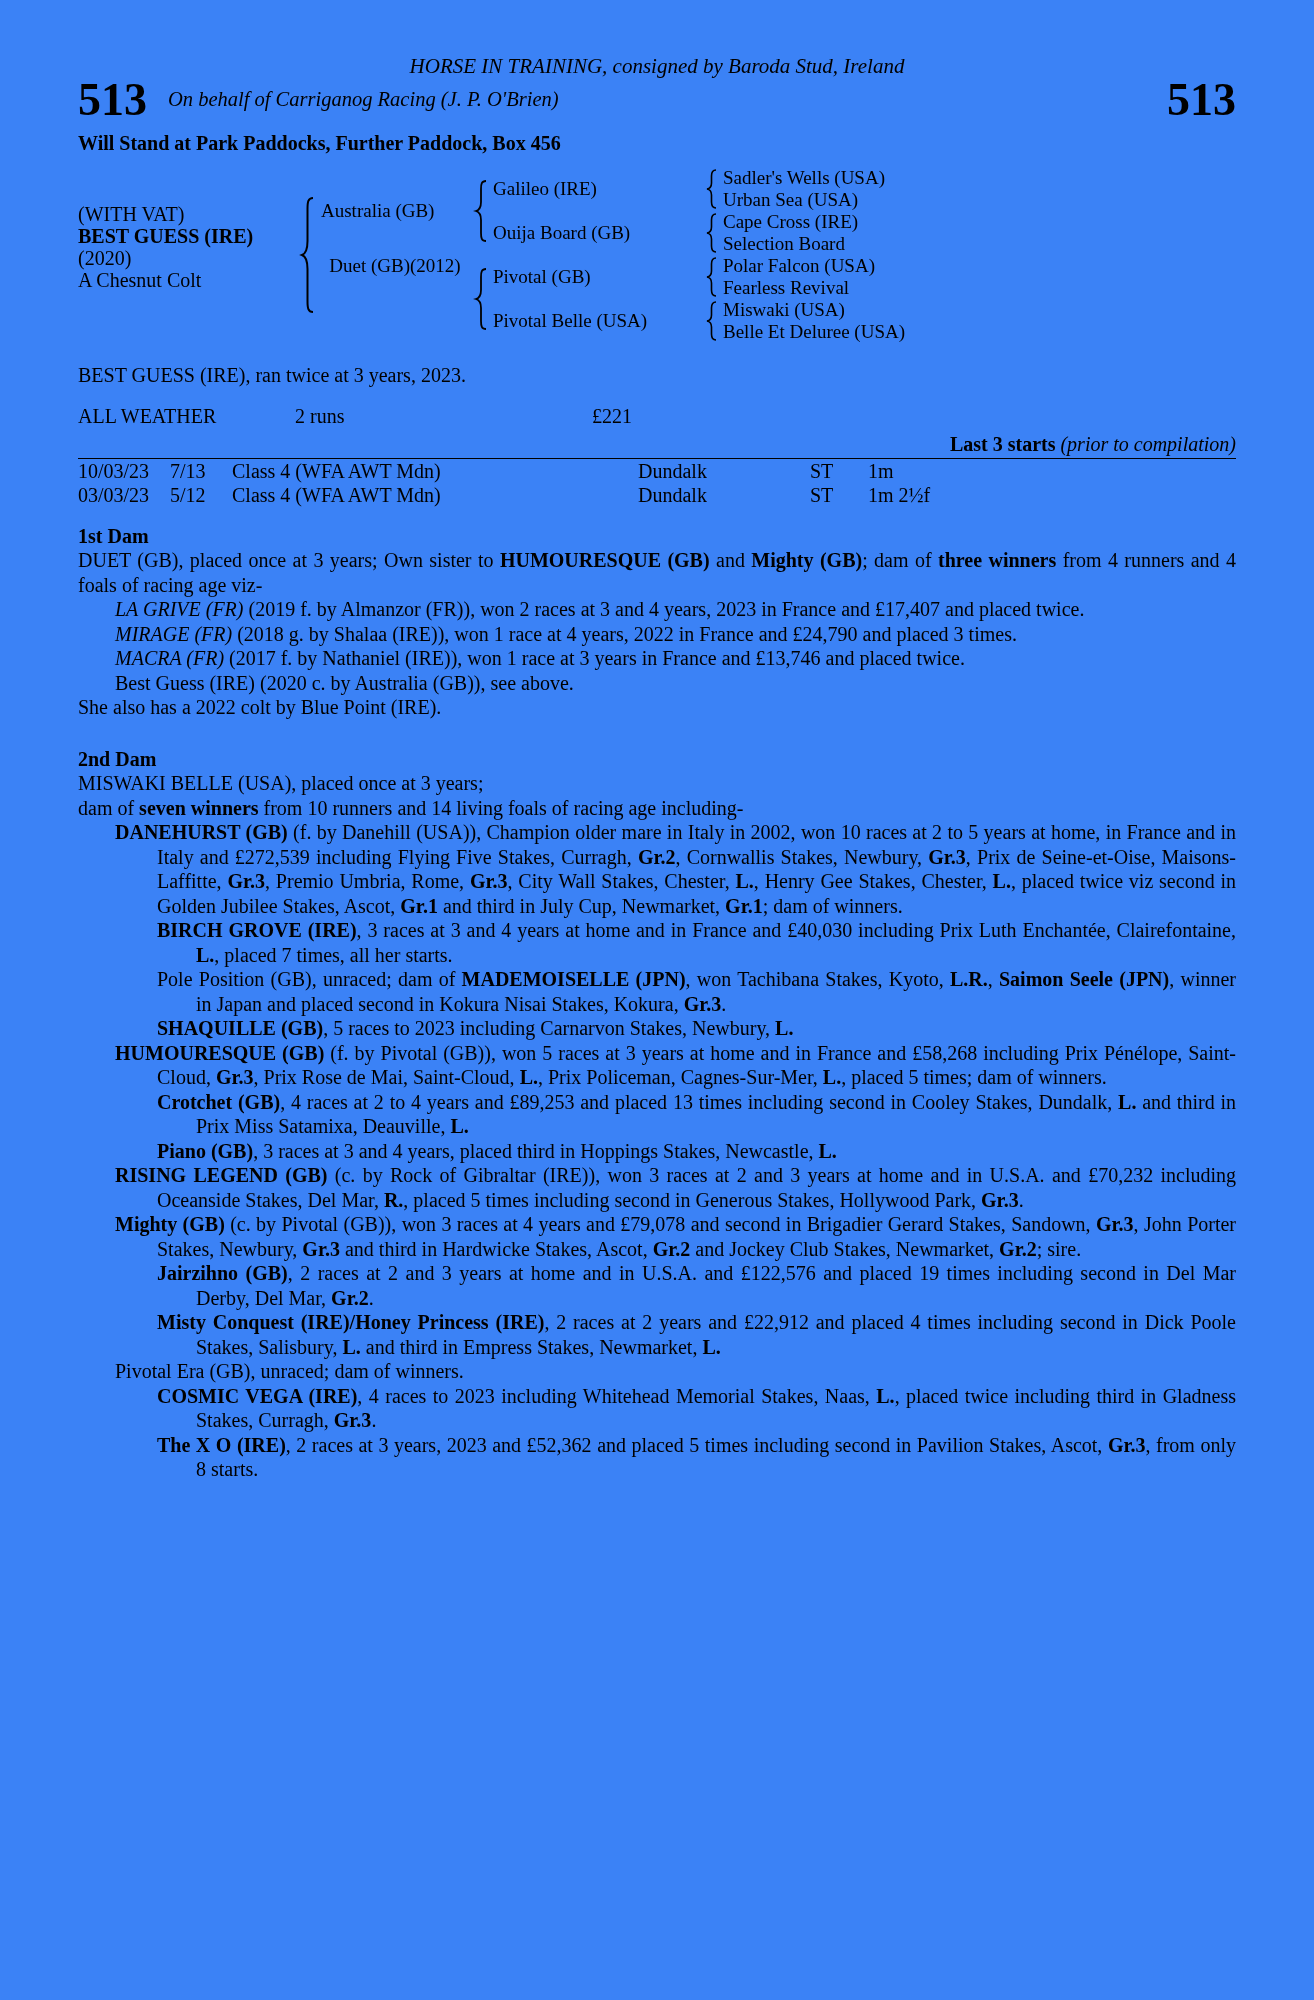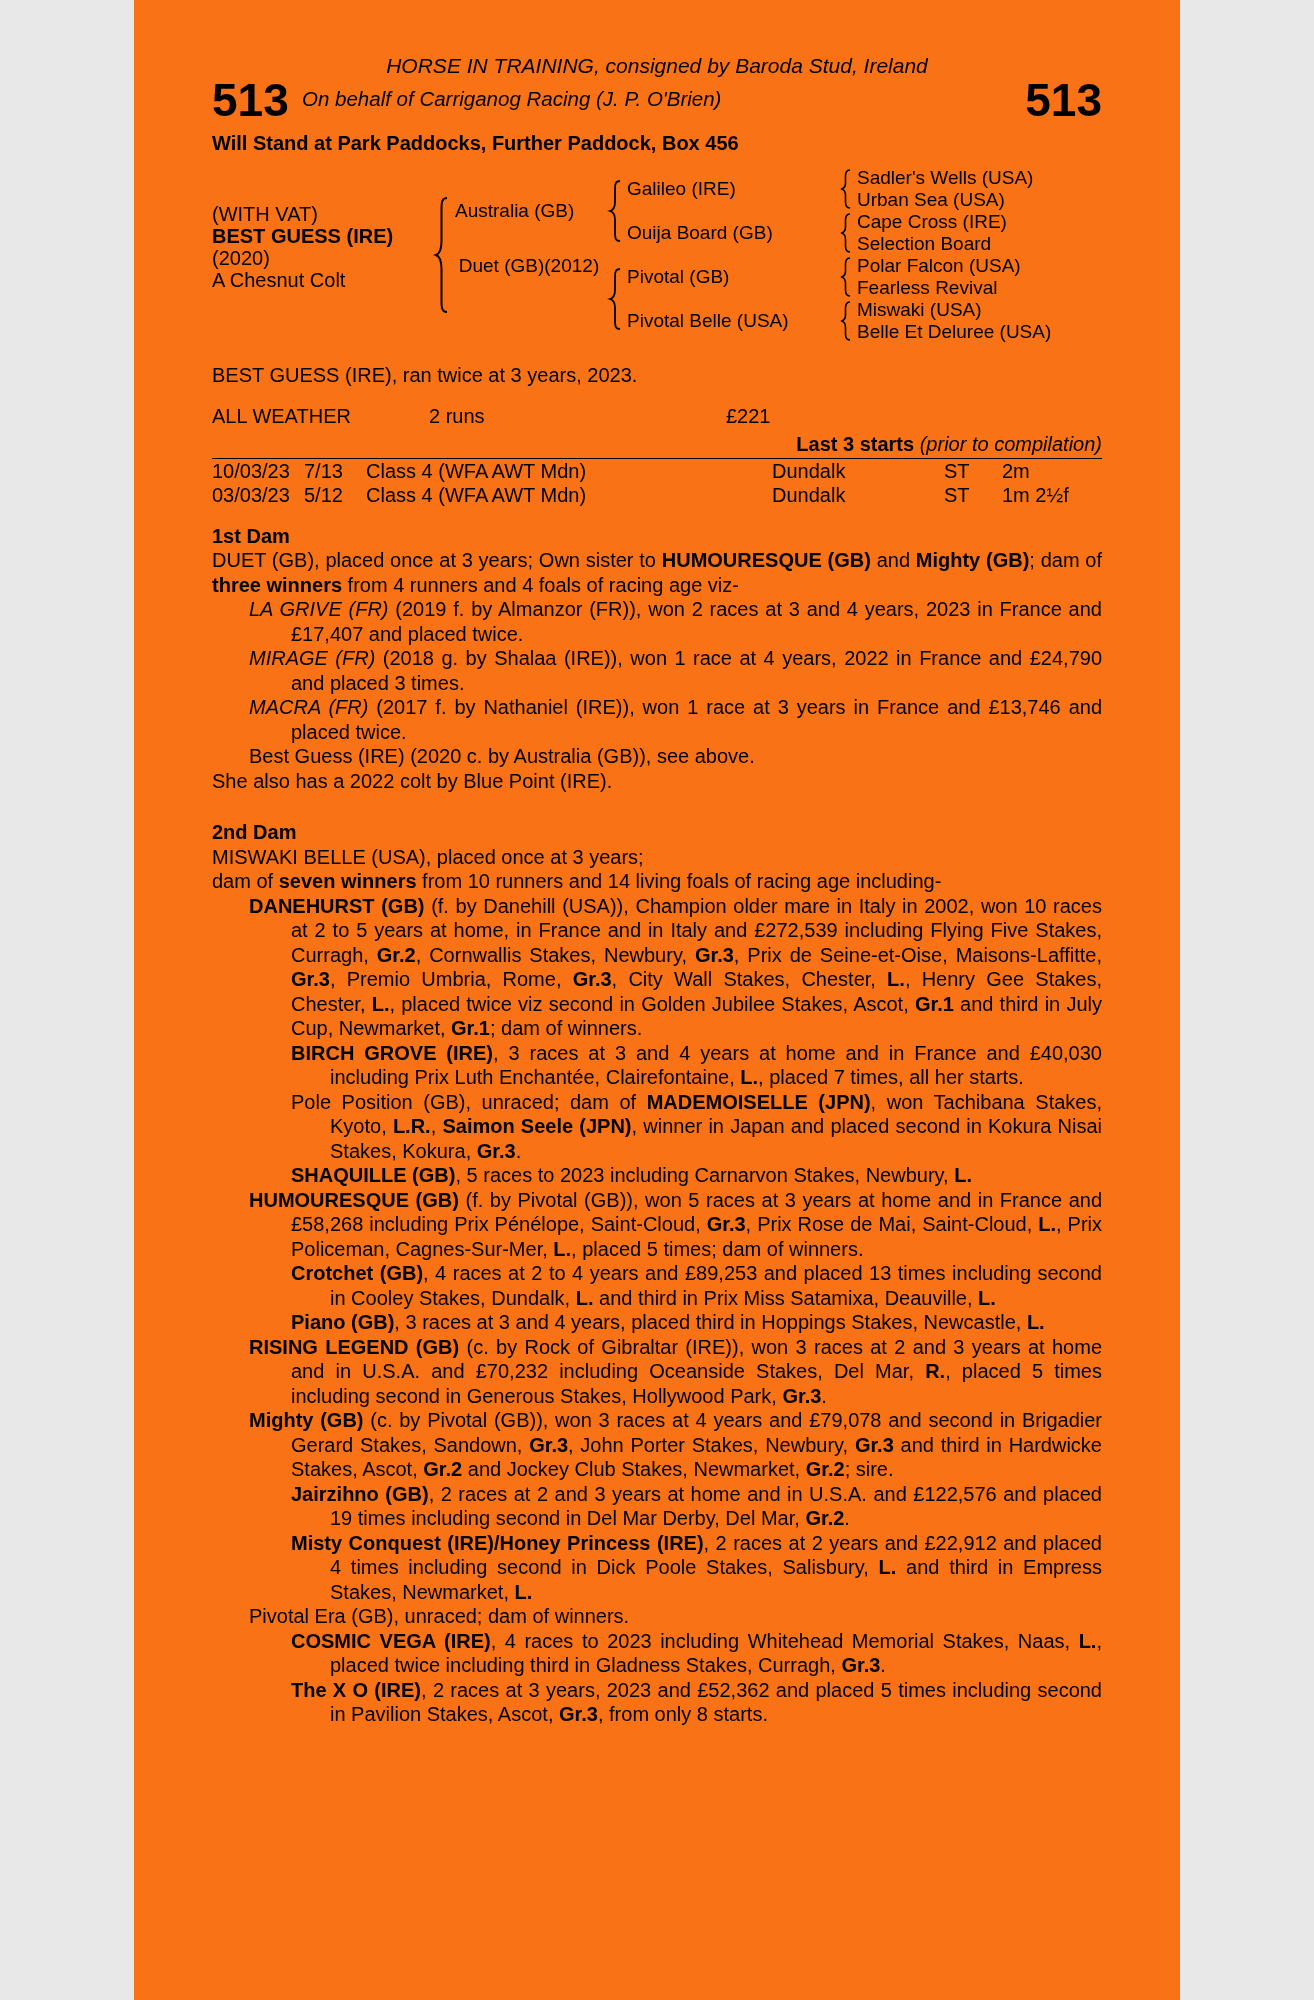--- a/index.html
+++ b/index.html
@@ -1,20 +1,20 @@
 <!DOCTYPE html>
 <html><head>
 <meta charset="utf-8">
 <title>Lot 513</title>
 <style>
   html,body{margin:0;padding:0;background:#e8e8e8;}
   .page{
-    width:1046px;height:2000px;background:#f97316;margin:0 auto;
+    width:1314px;height:2000px;background:#3b82f6;margin:0 auto;
     box-sizing:border-box;padding:54px 78px 0 78px;
-    font-family:Liberation Sans, sans-serif;font-size:20px;line-height:24.5px;color:#000;
+    font-family:Liberation Serif, serif;font-size:20px;line-height:24.5px;color:#000;
     overflow:hidden;
   }
   .b{font-weight:bold;}
   .i{font-style:italic;}
 
   
   .consign-line{text-align:center;font-style:italic;font-size:21px;}
   .lot-row{display:flex;align-items:center;margin-top:2px;}
   .lot-num{font-size:46px;font-weight:bold;line-height:38px;width:90px;}
   .lot-num.right{text-align:right;}
@@ -152,21 +152,21 @@
   <div class="last-starts-head">
     <span class="b">Last 3 starts</span><span class="i"> (prior to compilation)</span>
   </div>
   <div class="starts">
       <div class="start-row">
         <div>10/03/23</div>
         <div>7/13</div>
         <div>Class 4 (WFA AWT Mdn)</div>
         <div>Dundalk</div>
         <div>ST</div>
-        <div>2m</div>
+        <div>1m</div>
       </div>
       <div class="start-row">
         <div>03/03/23</div>
         <div>5/12</div>
         <div>Class 4 (WFA AWT Mdn)</div>
         <div>Dundalk</div>
         <div>ST</div>
         <div>1m 2½f</div>
       </div>
     </div>

